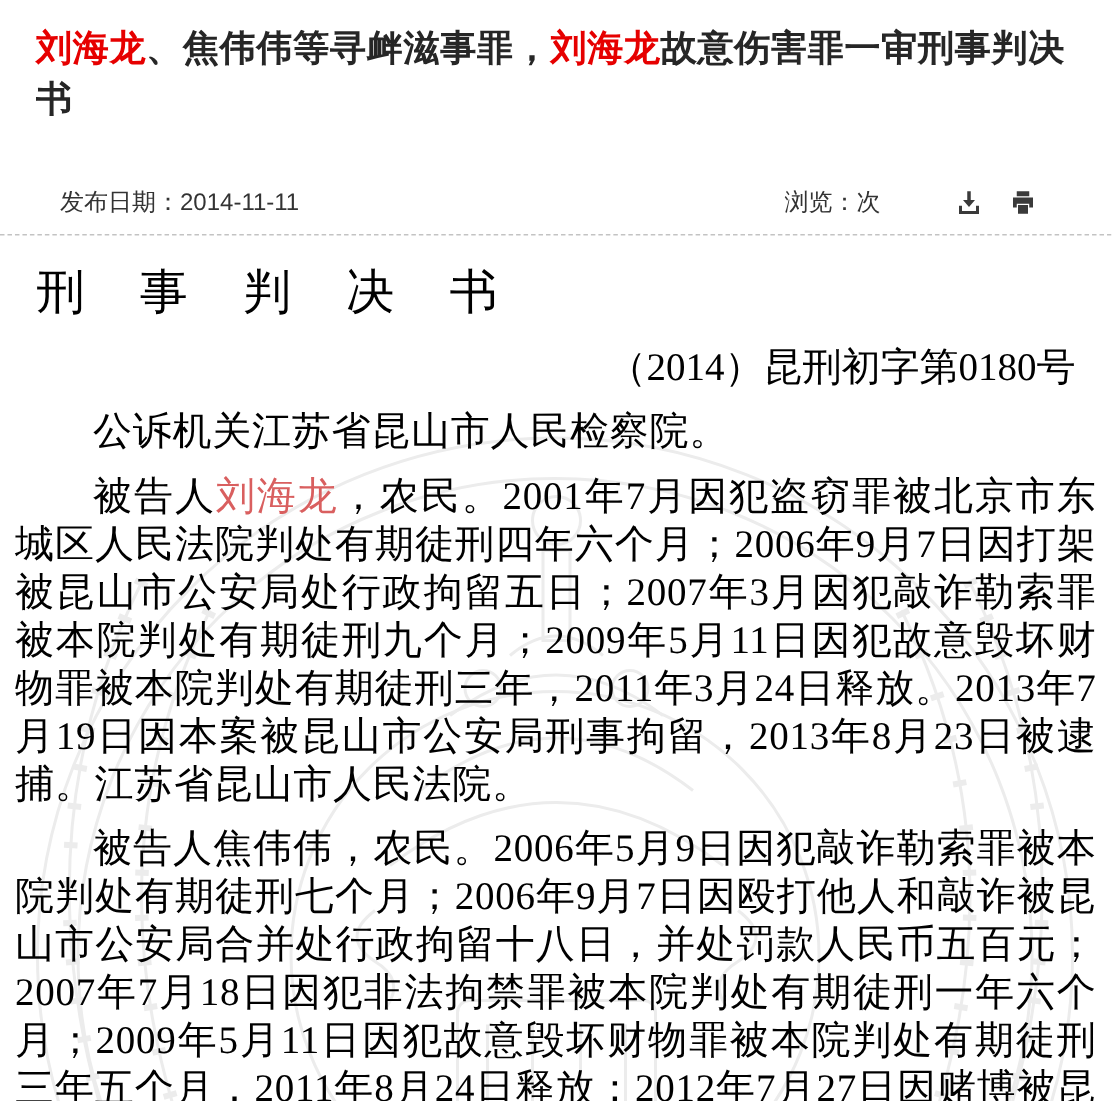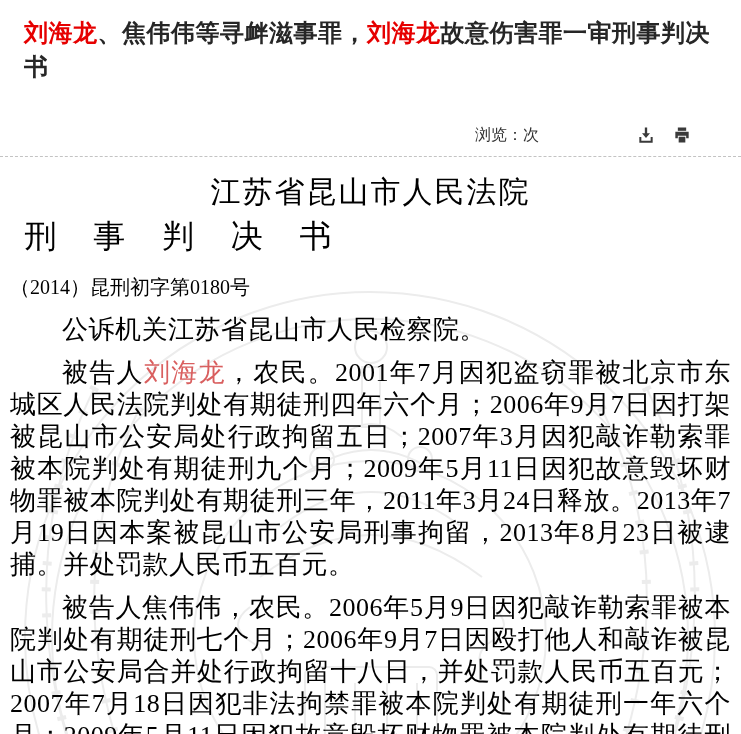--- a/index.html
+++ b/index.html
@@ -28,21 +28,21 @@
   .meta-row {
     margin-top: 40px;
     padding: 0 0 10px 0;
     border-bottom: 1px dashed #c3c3c3;
     display: flex;
     align-items: center;
     font-size: 16px;
     color: #333;
   }
   .meta-left { margin-left: 40px; }
-  .meta-right { margin-left: auto; display: flex; align-items: flex-end; gap: 48px; }
+  .meta-right { margin-left: auto; display: flex; align-items: flex-end; }
   .meta-views { margin-right: 48px; }
   .meta-icons { display: flex; align-items: center; gap: 14px; margin-right: 48px; }
   .icon-btn {
     width: 22px; height: 22px;
     display: inline-flex; align-items: center; justify-content: center;
     cursor: pointer; background: none; border: none; padding: 0;
   }
   .icon-btn svg { width: 20px; height: 20px; fill: #3a3a3a; }
 
   
@@ -62,21 +62,22 @@
   }
   .doc-type {
     text-align: left;
     font-size: 32px;
     font-weight: 400;
     line-height: 46px;
     letter-spacing: 0.45em;
     text-indent: 0.45em; 
   }
   .case-number {
-    font-size: 20px;
+    text-align: right;
+    font-size: 26px;
     line-height: 32px;
     margin-top: 12px;
     padding-right: 14px;
   }
   .doc p {
     font-size: 26px;
     line-height: 32px;
     text-align: justify;
     text-indent: 2em;
     margin: 11px 0;
@@ -95,20 +96,21 @@
   .watermark svg { width: 100%; height: 100%; }
 </style>
 </head>
 <body>
 
 <div class="page-header">
   <h1 class="page-title"><span class="kw">刘海龙</span><span>、焦伟伟等寻衅滋事罪，</span><span class="kw">刘海龙</span><span>故意伤害罪一审刑事判决书</span></h1>
 </div>
 
 <div class="meta-row">
+  <div class="meta-left"><span>发布日期：</span><span>2014-11-11</span></div>
   <div class="meta-right">
     <div class="meta-views"><span>浏览：</span><span>次</span></div>
     <div class="meta-icons">
       <button class="icon-btn" title="">
         <svg viewBox="0 0 24 24">
           <path d="M10.6 3h2.8v7h3.4L12 15.6 7.2 10h3.4z"></path>
           <path d="M4 14.5h2.4v4.3h11.2v-4.3H20v6.7H4z"></path>
         </svg>
       </button>
       <button class="icon-btn" title="">
@@ -153,23 +155,22 @@
       <path d="M492 360 q24 18 0 34 q-20 12 -8 30"></path>
 
       <rect x="305" y="420" width="132" height="96" rx="8"></rect>
       <path d="M325 436 v64 M355 436 v64 M387 436 v64 M417 436 v64"></path>
       <path d="M285 540 h172"></path>
       <path d="M270 560 h202"></path>
     </svg>
   </div>
 
   <div class="doc-content">
-    <h2 class="court-name">江苏省昆山市人民法院</h2>
     <h3 class="doc-type">刑 事 判 决 书</h3>
     <div class="case-number">（2014）昆刑初字第0180号</div>
 
     <p>公诉机关江苏省昆山市人民检察院。</p>
 
-    <p><span>被告人</span><span class="kw-light">刘海龙</span><span>，农民。2001年7月因犯盗窃罪被北京市东城区人民法院判处有期徒刑四年六个月；2006年9月7日因打架被昆山市公安局处行政拘留五日；2007年3月因犯敲诈勒索罪被本院判处有期徒刑九个月；2009年5月11日因犯故意毁坏财物罪被本院判处有期徒刑三年，2011年3月24日释放。2013年7月19日因本案被昆山市公安局刑事拘留，2013年8月23日被逮捕。并处罚款人民币五百元。</span></p>
+    <p><span>被告人</span><span class="kw-light">刘海龙</span><span>，农民。2001年7月因犯盗窃罪被北京市东城区人民法院判处有期徒刑四年六个月；2006年9月7日因打架被昆山市公安局处行政拘留五日；2007年3月因犯敲诈勒索罪被本院判处有期徒刑九个月；2009年5月11日因犯故意毁坏财物罪被本院判处有期徒刑三年，2011年3月24日释放。2013年7月19日因本案被昆山市公安局刑事拘留，2013年8月23日被逮捕。江苏省昆山市人民法院。</span></p>
 
     <p>被告人焦伟伟，农民。2006年5月9日因犯敲诈勒索罪被本院判处有期徒刑七个月；2006年9月7日因殴打他人和敲诈被昆山市公安局合并处行政拘留十八日，并处罚款人民币五百元；2007年7月18日因犯非法拘禁罪被本院判处有期徒刑一年六个月；2009年5月11日因犯故意毁坏财物罪被本院判处有期徒刑三年五个月，2011年8月24日释放；2012年7月27日因赌博被昆山市公安局处行政拘留十二日，并处罚款人民币五百元。2013年7月19日因本案被昆山市公安局刑事拘留，2013年8月23日被逮捕。现羁押于昆山市看守所。</p>
   </div>
 </div>
 
 </body></html>

